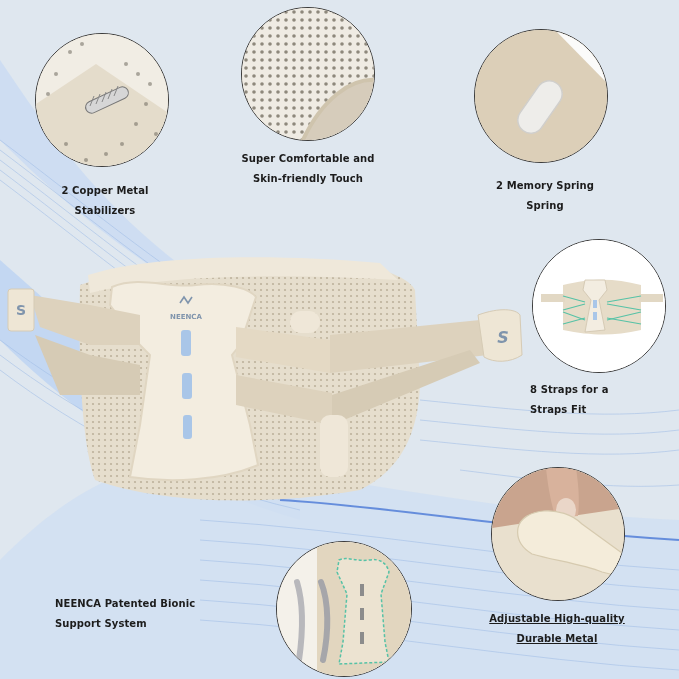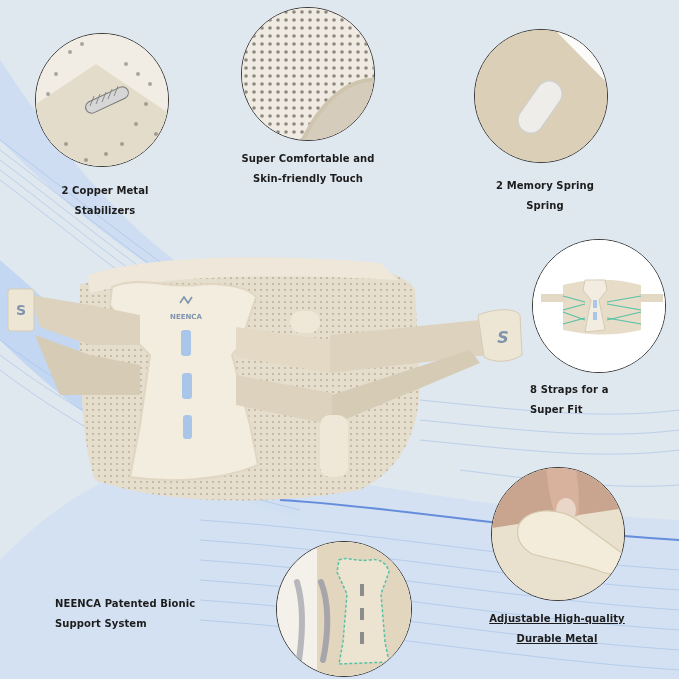--- a/index.html
+++ b/index.html
@@ -154,21 +154,21 @@
         <path d="M108,84 L74,78"></path>
     </g>
     <g fill="#a9c6e8">
         <rect x="60" y="60" width="4" height="8"></rect>
         <rect x="60" y="72" width="4" height="8"></rect>
       </g>
   </svg>
 </div>
 <div class="caption right" style="left:530px; top:380px; width:135px;">
   <span>8 Straps for a</span>
-  <span>Super Fit</span>
+  <span>Straps Fit</span>
 </div>
 
 <div class="circle" style="left:276px; top:541px; width:136px; height:136px;">
   <svg width="136" height="136" viewBox="0 0 136 136">
     <rect width="136" height="136" fill="#f4f1ea"></rect>
     <path d="M40,0 L136,0 L136,136 L40,136 Z" fill="#e2d6bf"></path>
     <path d="M62,18 C70,14 80,20 92,18 C104,16 110,22 112,30 L104,52 L108,100 L112,120 L62,122 L66,100 L70,52 L60,30 Z" fill="#ece3d1" stroke="#56c2a6" stroke-width="1.5" stroke-dasharray="3,2"></path>
     <g fill="#8c8c8c">
         <rect x="83" y="42" width="4" height="12"></rect>
         <rect x="83" y="66" width="4" height="12"></rect>

